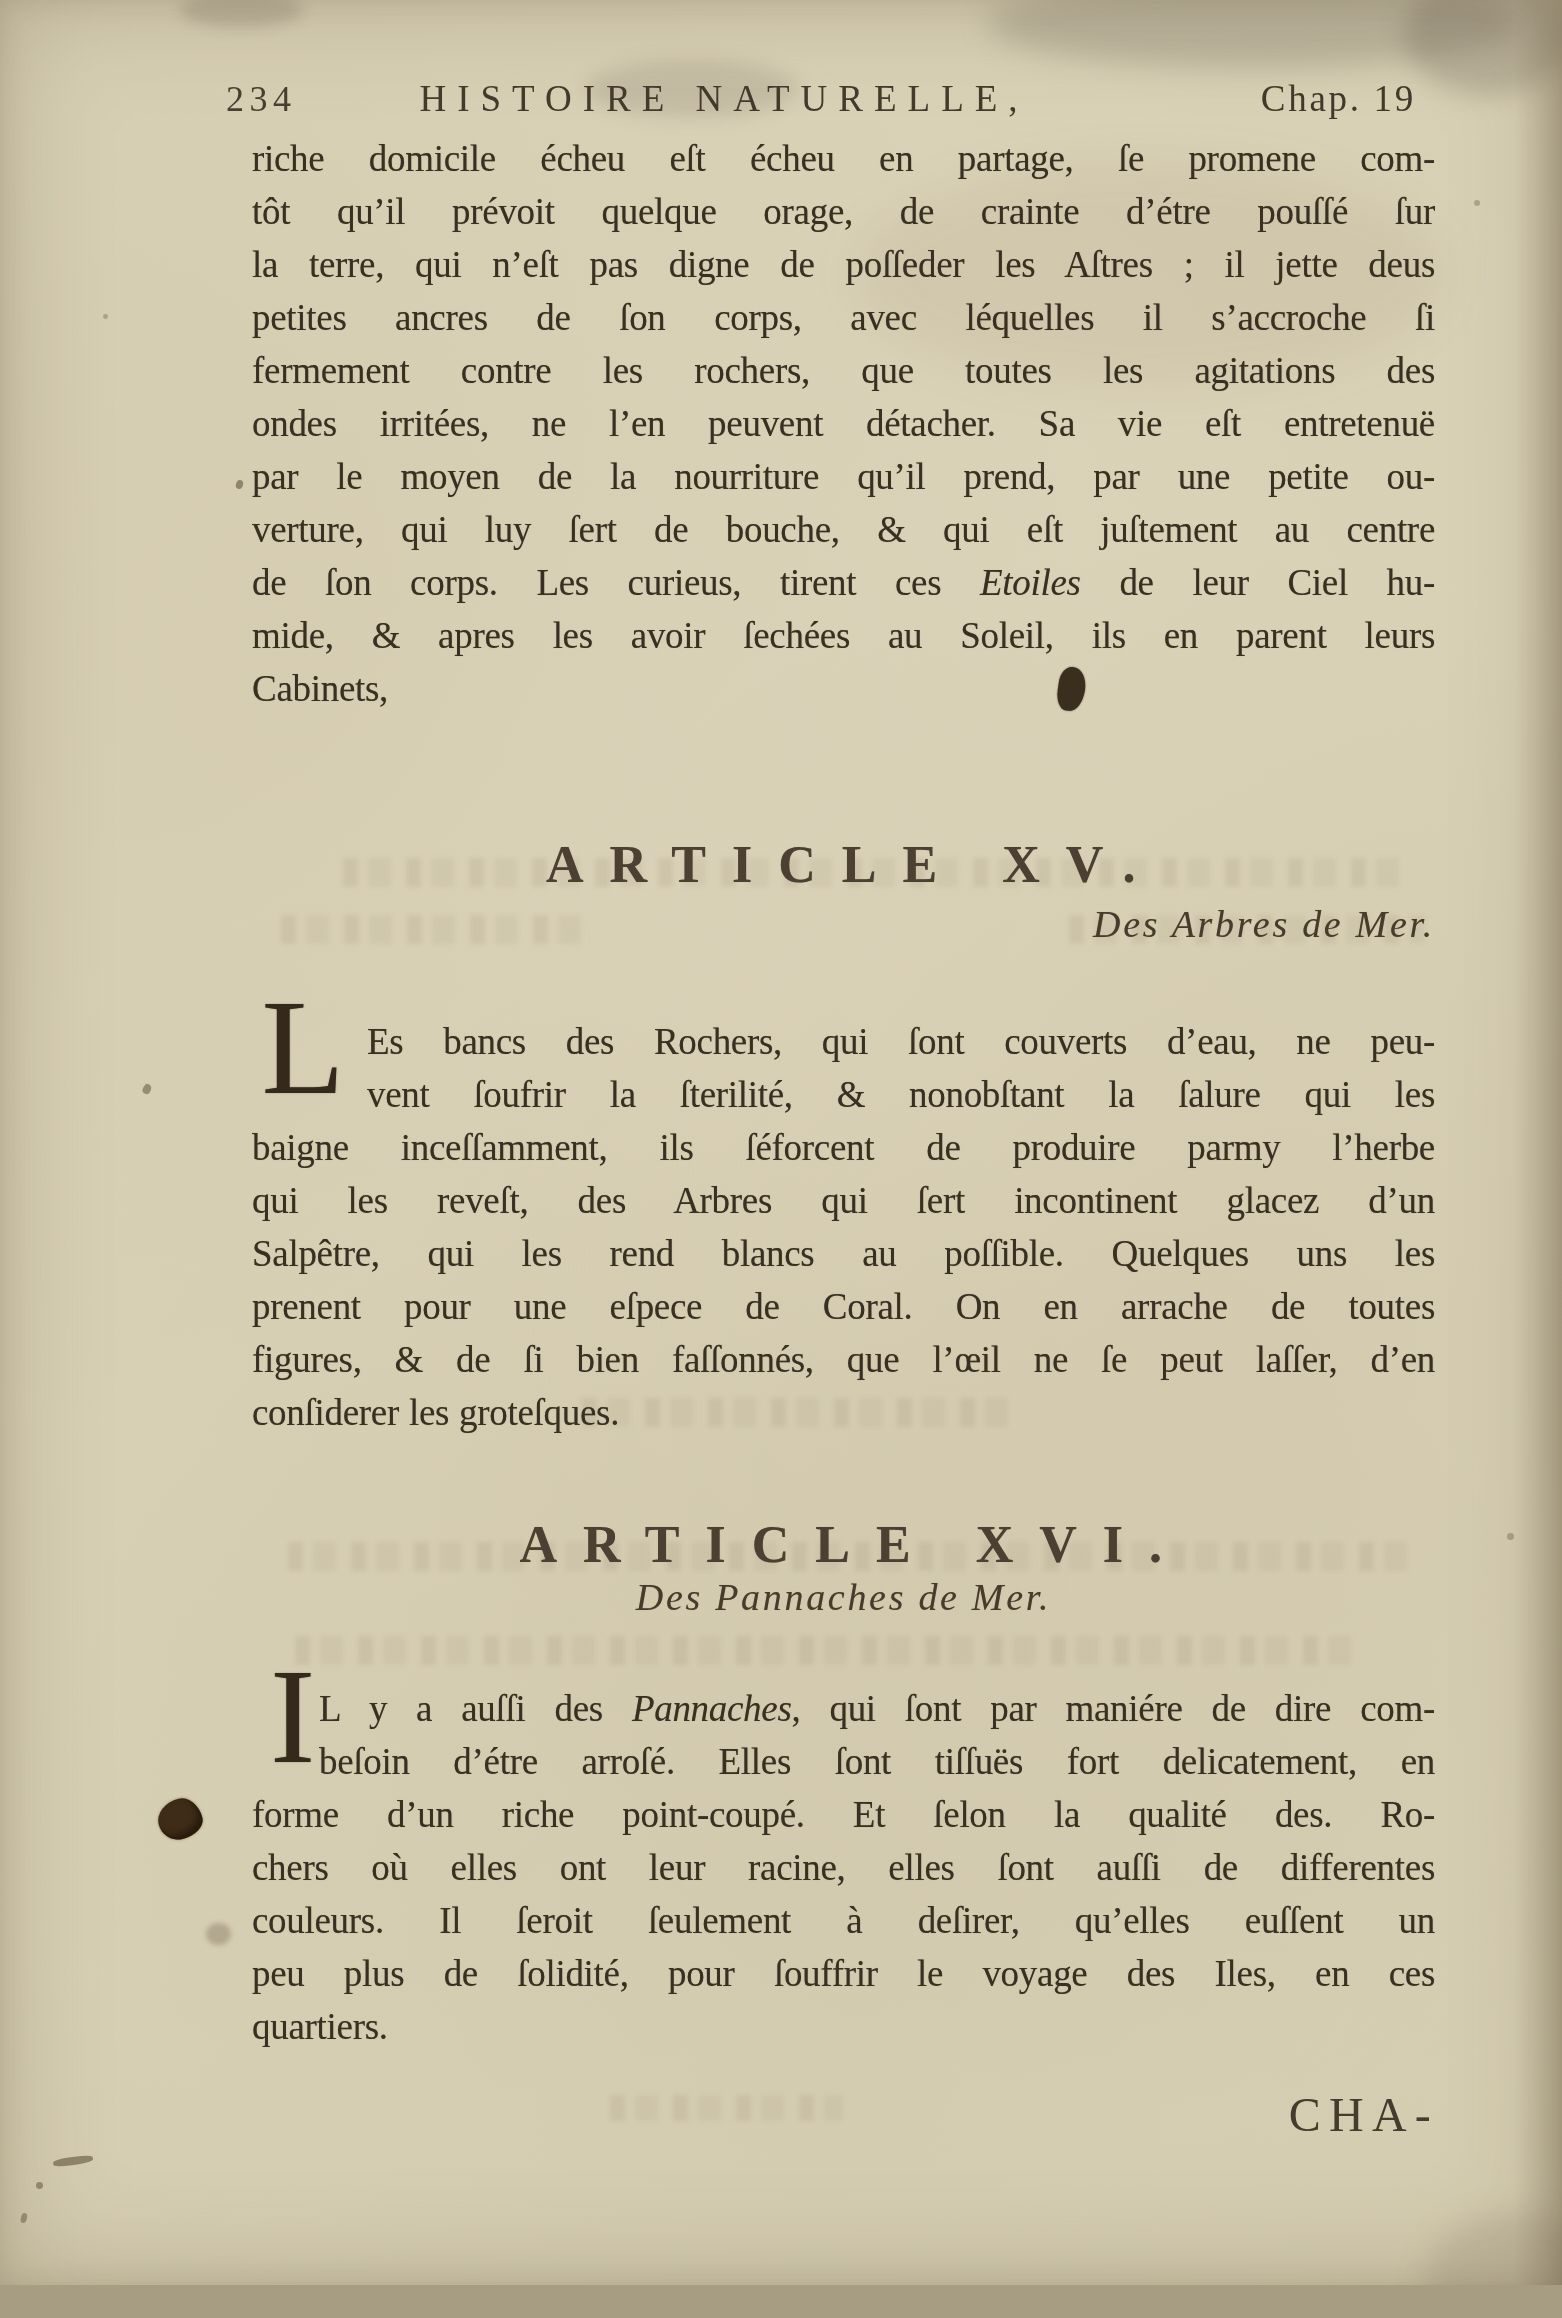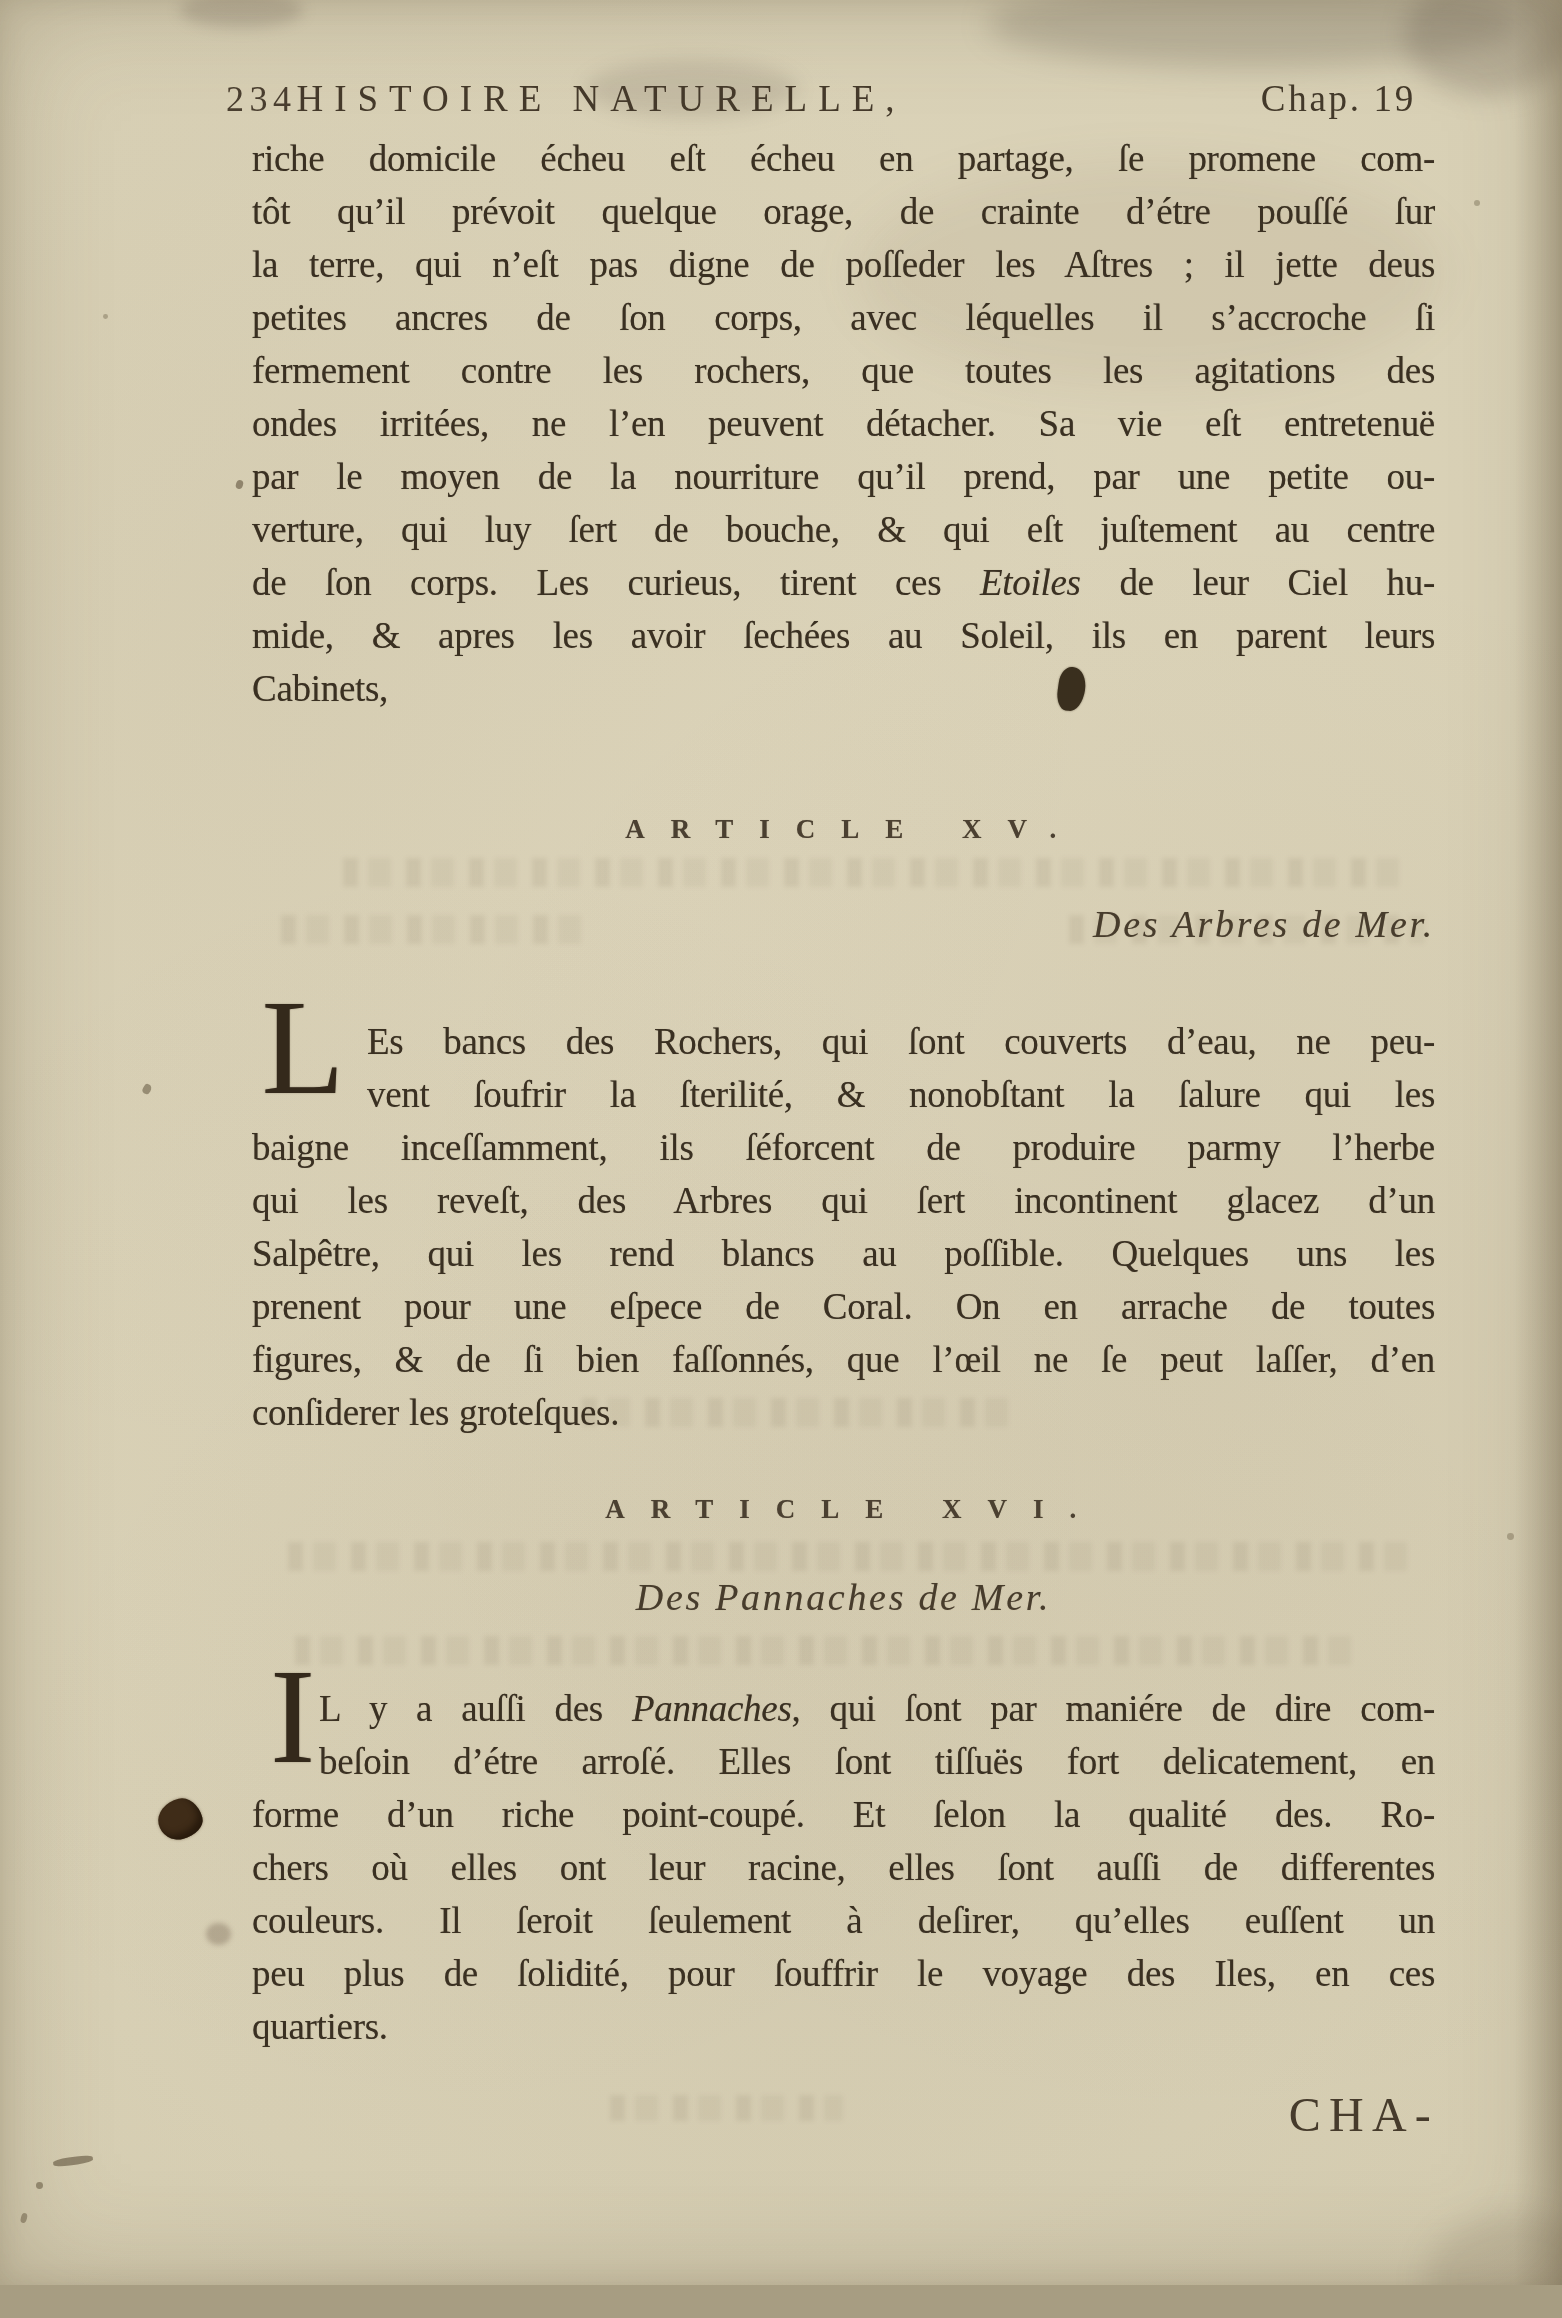--- a/index.html
+++ b/index.html
@@ -19,21 +19,21 @@
     radial-gradient(circle at 18% 28%, rgba(120,100,70,.05), transparent 40%),
     radial-gradient(circle at 76% 58%, rgba(120,100,70,.07), transparent 45%),
     radial-gradient(circle at 52% 86%, rgba(110,95,65,.05), transparent 40%),
     radial-gradient(circle at 30% 65%, rgba(125,105,75,.04), transparent 35%);}
   .right-edge{position:absolute;top:0;right:0;width:48px;height:100%;
     background:linear-gradient(to right, rgba(90,75,50,0), rgba(90,75,50,.26));}
 
   
   .runhead{position:absolute;left:226px;top:77px;width:1209px;display:flex;align-items:baseline;}
   .pagenum{font-size:36px;letter-spacing:5.5px;color:#4a3f30;}
-  .runtitle{font-size:37px;letter-spacing:11px;color:#453a2b;white-space:nowrap;}
+  .runtitle{font-size:37px;letter-spacing:11px;margin-left:123px;color:#453a2b;white-space:nowrap;}
   .runchap{font-size:37px;letter-spacing:2.7px;margin-left:auto;padding-right:19px;color:#443a2b;white-space:nowrap;}
 
   
   .para{position:absolute;left:252px;width:1183px;font-size:37px;letter-spacing:-0.3px;word-spacing:1px;}
   .para .line{height:53px;line-height:53px;text-align:justify;text-align-last:justify;
     text-shadow:0 0 0.7px rgba(56,46,32,.45);}
   .para .line.short{text-align-last:left;}
   .it{font-style:italic;}
 
   #para1{top:132px;}
@@ -41,21 +41,21 @@
   #para3{top:1682px;}
 
   .dropcap{position:absolute;font-size:136px;line-height:1;color:#34291b;
     text-shadow:0 0 1.4px rgba(52,41,27,.5);}
   #para2 .dropcap{left:9.6px;top:-36px;}
   #para2 div.line:nth-of-type(-n+2){padding-left:115px;}
   #para3 .dropcap{left:18px;top:-34px;}
   #para3 div.line:nth-of-type(-n+2){padding-left:67px;}
 
   .h-article{position:absolute;left:252px;width:1183px;text-align:center;
-    font-size:27px;letter-spacing:26px;padding-left:20.6px;box-sizing:border-box;
+    font-size:52px;letter-spacing:26px;padding-left:20.6px;box-sizing:border-box;
     color:#4b4031;text-shadow:0 0 0.7px rgba(70,58,40,.4);white-space:nowrap;}
   #art15-h{top:792px;}
   #art16-h{top:1472px;}
   .h-sub{position:absolute;left:252px;width:1183px;text-align:center;font-style:italic;
     font-size:38px;letter-spacing:2.7px;color:#473c2c;text-shadow:0 0 0.7px rgba(70,58,40,.35);}
   #art15-sub{top:902px;text-align:right;}
   #art16-sub{top:1575px;}
 
   .catchword{position:absolute;left:252px;top:2087px;width:1187px;text-align:right;
     font-size:48px;letter-spacing:8.2px;color:#463b2c;}

